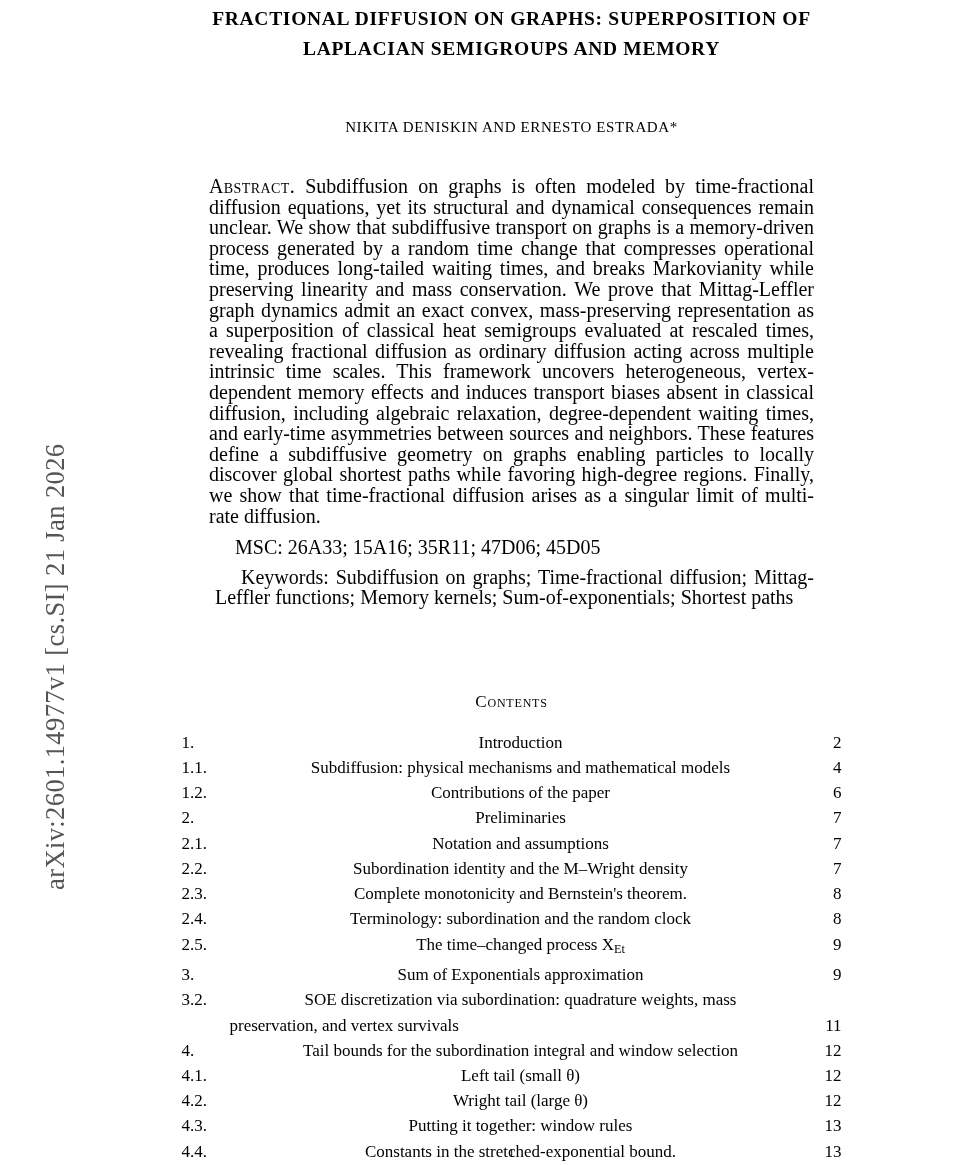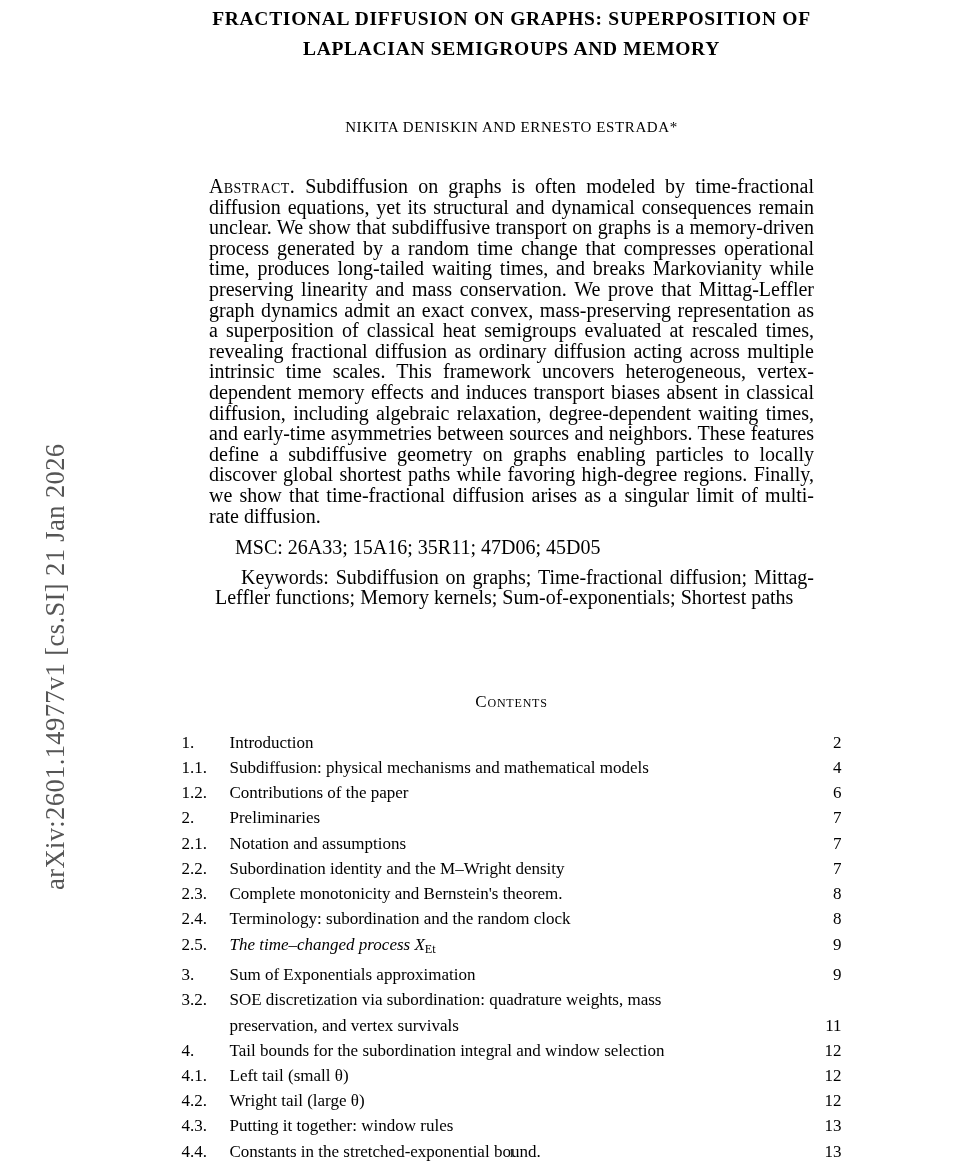--- a/index.html
+++ b/index.html
@@ -115,40 +115,39 @@
     width: 100%;
   }
   .toc-num {
     flex: 0 0 auto;
     min-width: 40px;
     text-align: left;
     padding-right: 8px;
   }
   .toc-label {
     flex: 1 1 auto;
-    text-align: left;
+    text-align: center;
   }
   .toc-label.centered {
     text-align: left;
   }
   .toc-page {
     flex: 0 0 auto;
     width: 30px;
     text-align: right;
   }
   .toc-row.continuation .toc-num {
     min-width: 40px;
   }
 
   .sub {
     font-size: 0.72em;
     vertical-align: -0.28em;
   }
   .ital {
-    font-style: italic;
   }
 
   .folio {
     position: absolute;
     left: 0;
     right: 0;
     bottom: 4px;
     text-align: center;
     font-size: 12px;
   }

